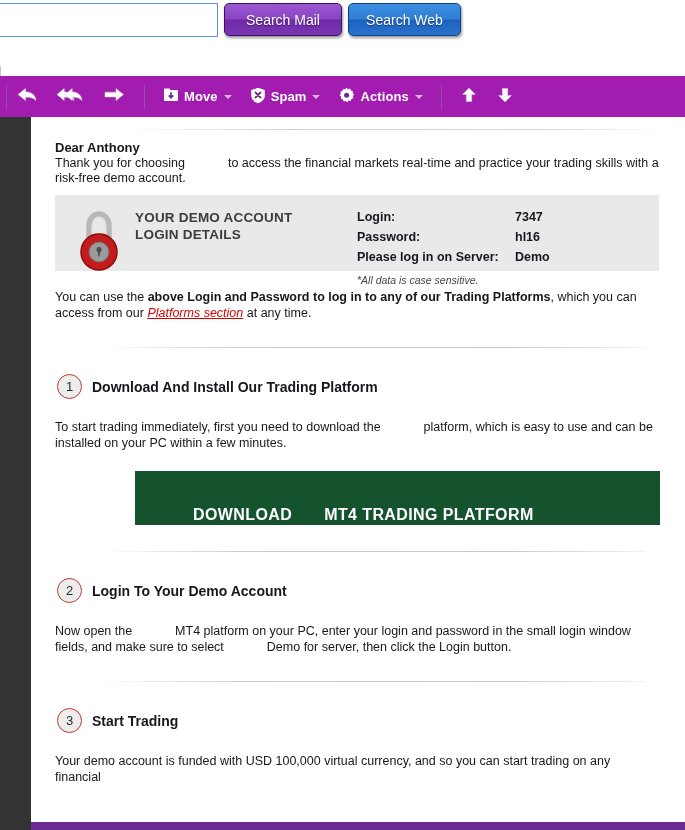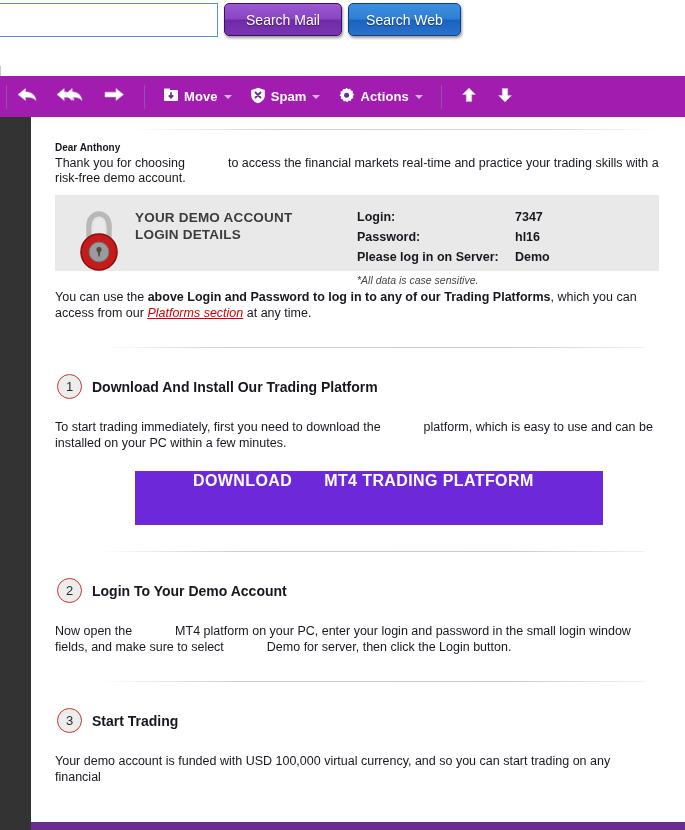--- a/index.html
+++ b/index.html
@@ -110,21 +110,21 @@
     overflow: hidden;
   }
   .msg-inner { padding: 0 25px 0 24px; position: relative; }
 
   .top-rule {
     height: 1px; margin: 12px 0 10px 75px;
     background: linear-gradient(to right, #ffffff, #cfcfcf 30%, #d8d8d8 80%, #ffffff);
   }
 
   .greet {
-    font-size: 10px; font-weight: bold; color: #17171f;
+    font-size: 13px; font-weight: bold; color: #17171f;
     margin: 0 0 1px 0; line-height: 15px;
   }
   .intro {
     font-size: 12.5px; color: #17171f; line-height: 15px; margin: 0 0 9px 0;
   }
   .gap-inline { display: inline-block; width: 36px; }
 
   
   .login-panel {
     background: #e9e9e9;
@@ -176,25 +176,25 @@
   .step-title {
     margin-left: 10px; font-size: 14px; font-weight: bold; color: #17171f;
   }
   .step-body {
     font-size: 12.5px; color: #17171f; line-height: 16px;
     margin: 20px 0 0 0; width: 598px;
   }
 
   .dl-wrap { margin-top: 20px; padding-left: 80px; }
   .dl-btn {
-    width: 468px; height: 54px;
-    background: #6d28d9;
+    width: 525px; height: 54px;
+    background: #14532d;
     color: #ffffff;
     border: 0;
-    display: flex; align-items: flex-start;
+    display: flex; align-items: flex-end;
     font-family: "Liberation Sans", sans-serif;
     cursor: pointer;
   }
   .dl-a { font-size: 16px; font-weight: bold; letter-spacing: .4px; margin-left: 52px; }
   .dl-b { font-size: 16px; font-weight: bold; letter-spacing: .4px; margin-left: 32px; }
 </style>
 </head>
 <body>
 
 <div class="searchbar">

